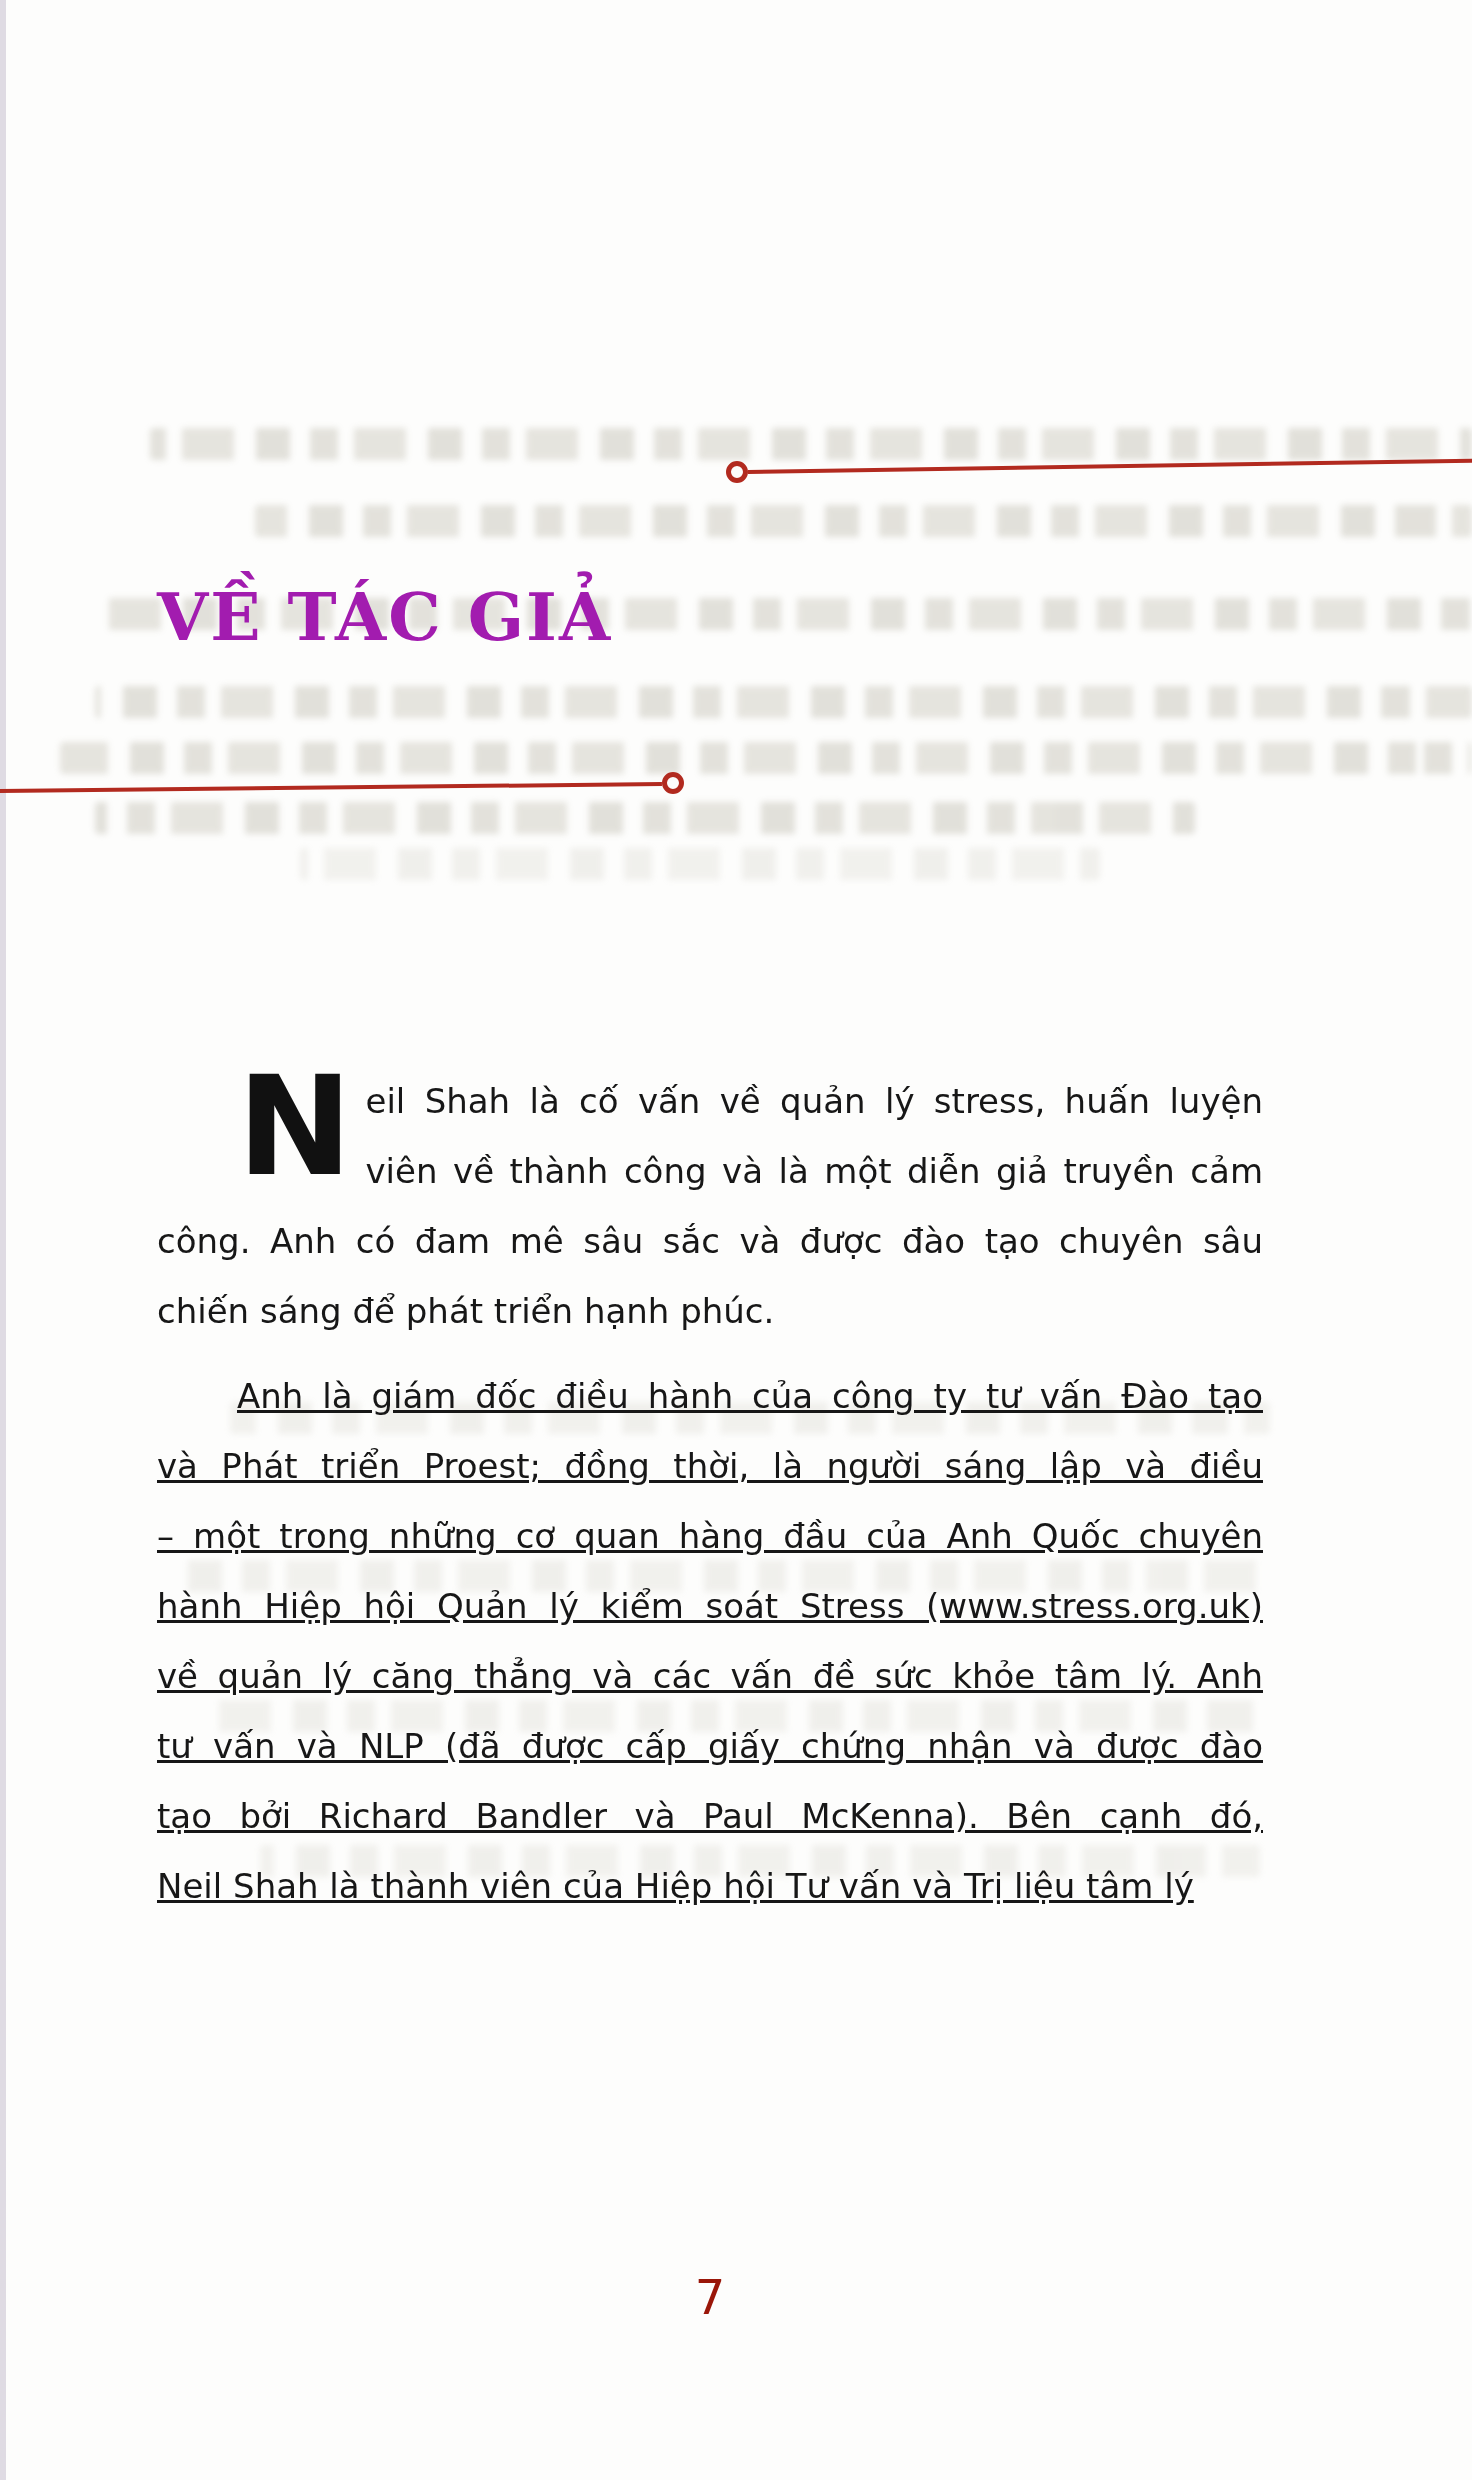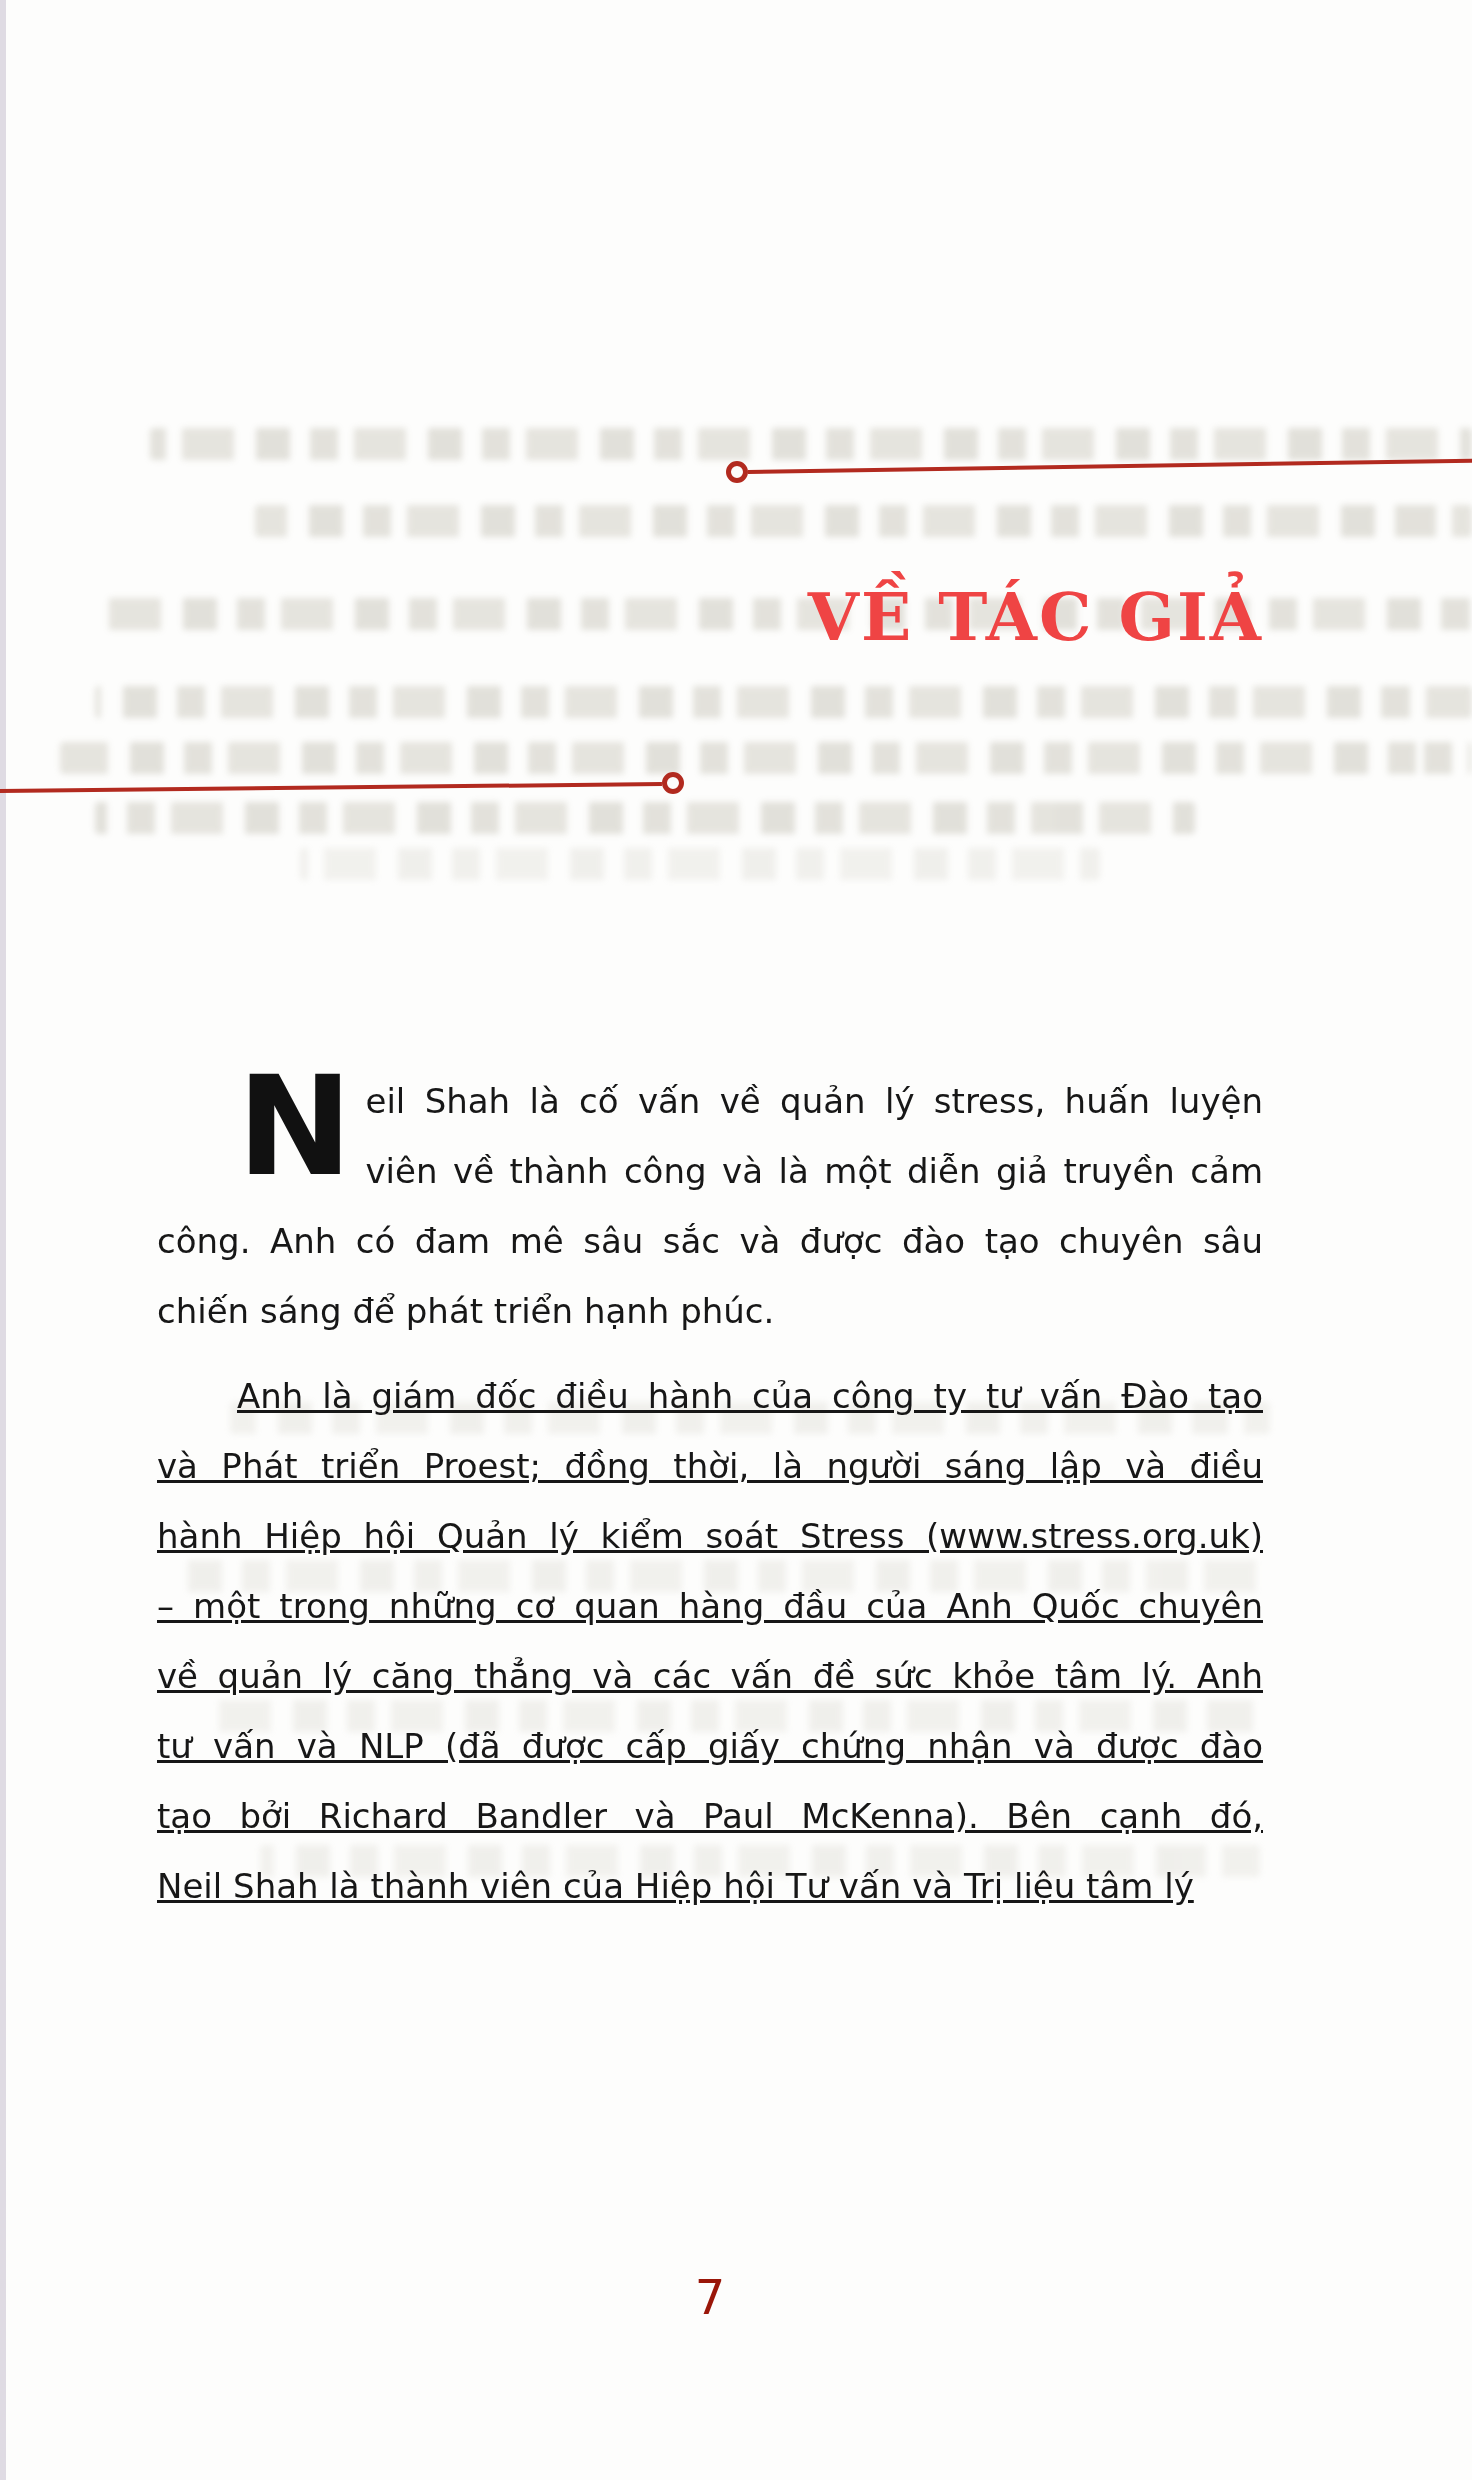--- a/index.html
+++ b/index.html
@@ -32,24 +32,24 @@
   .rule-left{left:-4px;top:789px;width:666px;transform:rotate(-0.6deg);transform-origin:left center;}
   .ring{
     position:absolute;width:12px;height:12px;border:5px solid #b22a1f;
     border-radius:50%;background:transparent;
   }
   .ring-top{left:726px;top:461px;}
   .ring-left{left:662px;top:772px;}
   
   .title{
     position:absolute;left:157px;top:572px;width:1106px;
-    text-align:right;
+    text-align:left;
     font-family:"DejaVu Serif", serif;
     font-weight:700;font-size:66px;line-height:90px;
-    letter-spacing:2px;color:#ef4444;
+    letter-spacing:2px;color:#a21caf;
     z-index:3;
   }
   
   .content{
     position:absolute;left:157px;top:1066px;width:1106px;
     color:#171717;font-size:34px;line-height:70px;
     z-index:3;
   }
   .line{
     text-align:justify;text-align-last:justify;
@@ -105,22 +105,22 @@
       <span class="dropcap">N</span>
       <div class="line"><span class="lead-bold">eil Shah</span><span> là cố vấn về quản lý stress, huấn luyện</span></div>
       <div class="line">viên về thành công và là một diễn giả truyền cảm</div>
       <div class="line">công. Anh có đam mê sâu sắc và được đào tạo chuyên sâu</div>
       <div class="line last">chiến sáng để phát triển hạnh phúc.</div>
     </div>
 
     <div class="para-2">
       <div class="line indent">Anh là giám đốc điều hành của công ty tư vấn Đào tạo</div>
       <div class="line">và Phát triển Proest; đồng thời, là người sáng lập và điều</div>
+      <div class="line">– một trong những cơ quan hàng đầu của Anh Quốc chuyên</div>
       <div class="line">hành Hiệp hội Quản lý kiểm soát Stress (www.stress.org.uk)</div>
-      <div class="line">– một trong những cơ quan hàng đầu của Anh Quốc chuyên</div>
       <div class="line">về quản lý căng thẳng và các vấn đề sức khỏe tâm lý. Anh</div>
       <div class="line">tư vấn và NLP (đã được cấp giấy chứng nhận và được đào</div>
       <div class="line">tạo bởi Richard Bandler và Paul McKenna). Bên cạnh đó,</div>
       <div class="line last">Neil Shah là thành viên của Hiệp hội Tư vấn và Trị liệu tâm lý</div>
     </div>
 
   </div>
 
   <div class="page-number">7</div>
 

